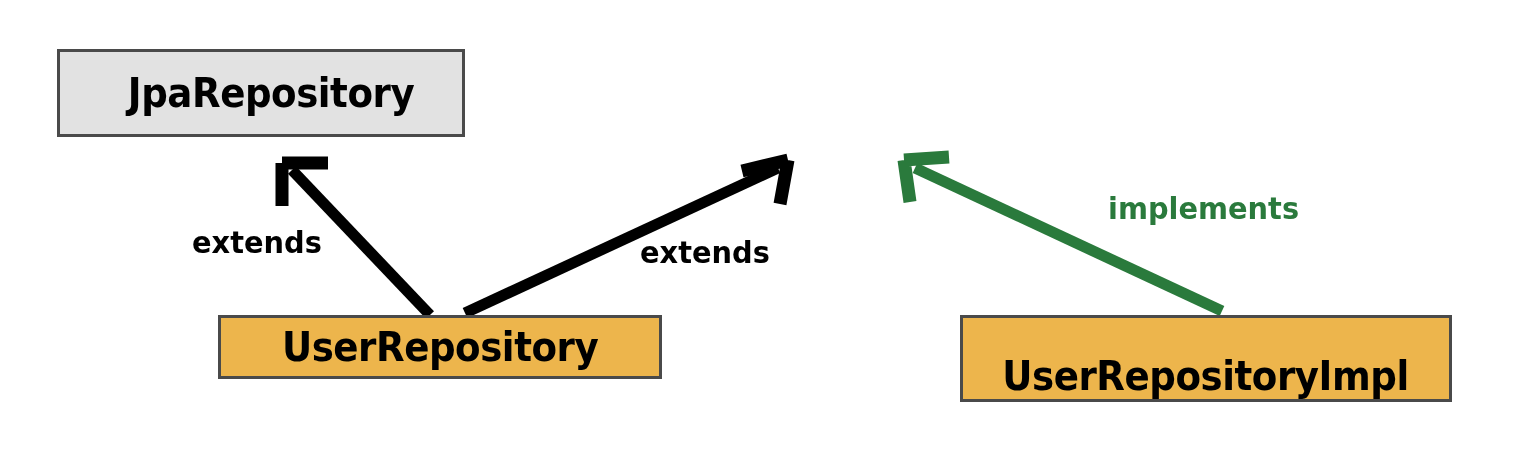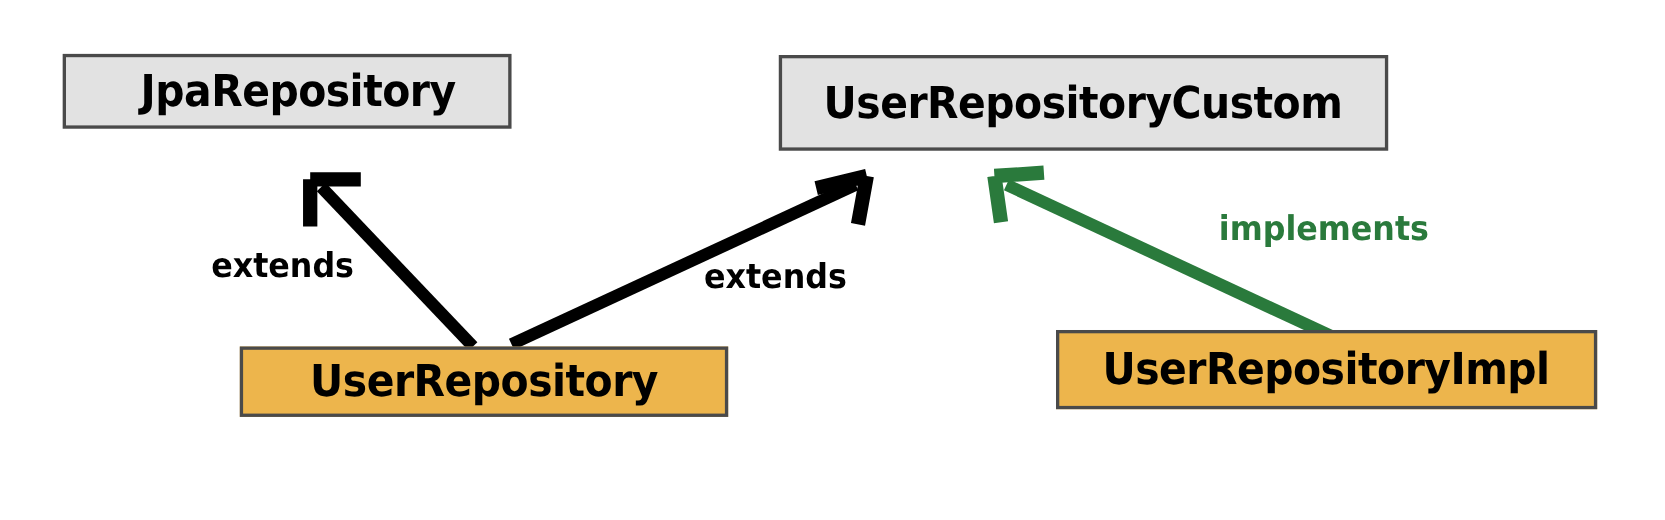--- a/index.html
+++ b/index.html
@@ -36,35 +36,36 @@
     background: #e2e2e2;
   }
   .node-class {
     background: #edb54c;
   }
   .node-label {
     white-space: nowrap;
     transform: scaleX(0.93);
   }
   #node-jpa-repository {
-    left: 57px;  top: 49px;  width: 408px; height: 68px;
+    left: 57px;  top: 49px;  width: 408px; height: 88px;
     font-size: 40px;
     padding-left: 20px;
   }
   #node-user-repository-custom {
     left: 708px; top: 50px;  width: 554px; height: 87px;
     font-size: 40px;
   }
   #node-user-repository {
     left: 218px; top: 315px; width: 444px; height: 64px;
     font-size: 40px;
   }
   #node-user-repository-impl {
-    left: 960px; top: 300px; width: 492px; height: 72px;
+    left: 960px; top: 315px; width: 492px; height: 87px;
     font-size: 40px;
+    align-items: flex-end;
   }
   #edges {
     position: absolute;
     left: 0; top: 0;
     width: 1514px;
     height: 473px;
     z-index: 2;
   }
   .edge-label {
     position: absolute;
@@ -103,23 +104,20 @@
     <g>
       <line x1="1222" y1="311" x2="915" y2="168" stroke="#2a7a3c" stroke-width="11" stroke-linecap="butt"></line>
       <path d="M 904 160 L 949 157 M 904 160 L 910 202" stroke="#2a7a3c" stroke-width="13" fill="none" stroke-linecap="butt"></path>
     </g>
   </svg>
 
   <div class="node node-interface" id="node-jpa-repository">
     <span class="node-label">JpaRepository</span>
   </div>
 
-  <div class="node node-interface" id="node-user-repository-custom">
-    <span class="node-label">UserRepositoryCustom</span>
-  </div>
 
   <div class="node node-class" id="node-user-repository">
     <span class="node-label">UserRepository</span>
   </div>
 
   <div class="node node-class" id="node-user-repository-impl">
     <span class="node-label">UserRepositoryImpl</span>
   </div>
 
   <div class="edge-label edge-label-extends" id="edge-label-extends-jpa">extends</div>

